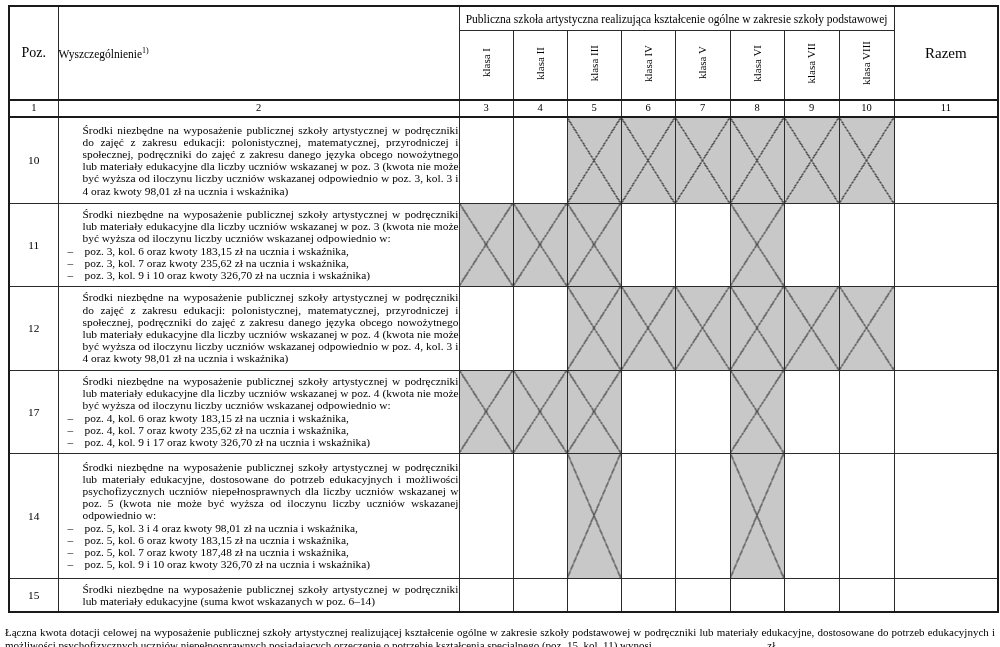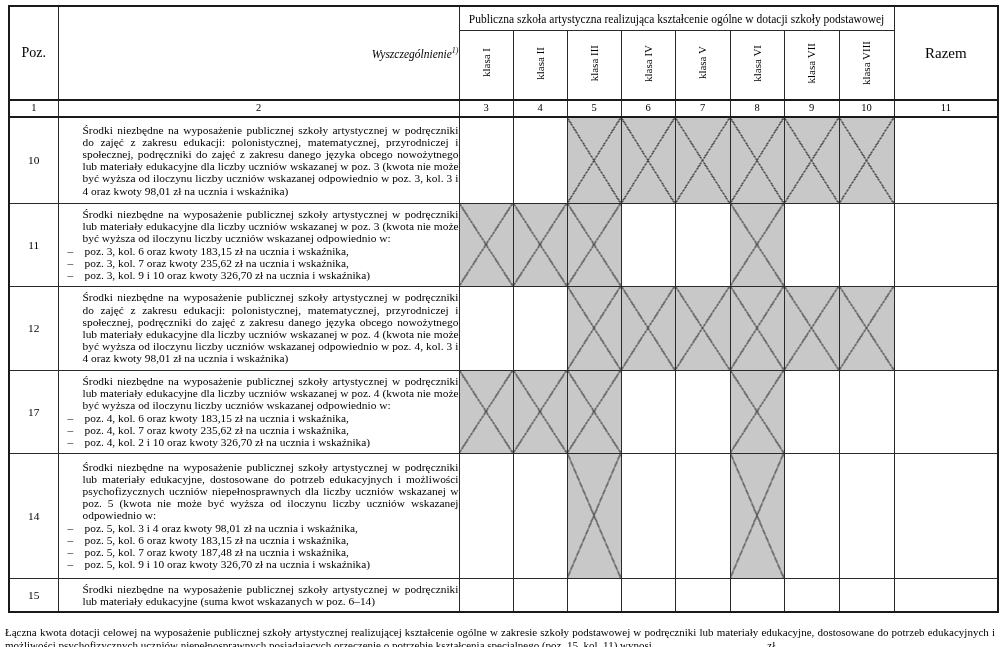--- a/index.html
+++ b/index.html
@@ -22,21 +22,21 @@
   table.grant th, table.grant td {
     border: 1px solid #2a2a2a;
     padding: 0;
     font-weight: normal;
     vertical-align: middle;
     background: #ffffff;
   }
 
   
   th.poz-h { font-size: 14px; text-align: center; }
-  th.spec-h { font-size: 11.5px; text-align: right; font-style: italic; }
+  th.spec-h { font-size: 11.5px; text-align: left; }
   th.spec-h sup { font-size: 8px; }
   th.group-h {
     font-size: 11.5px; text-align: center;
     height: 23px; padding: 2px 4px;
   }
   tr.klasa-row th { height: 68px; text-align: center; vertical-align: middle; }
   .rot {
     display: inline-block;
     writing-mode: vertical-rl;
     transform: rotate(180deg);
@@ -118,21 +118,21 @@
         <col style="width:54px">
         <col style="width:55px">
         <col style="width:55px">
       <col style="width:104px">
     </colgroup>
 
     <thead>
       <tr>
         <th class="poz-h" rowspan="2">Poz.</th>
         <th class="spec-h" rowspan="2"><span>Wyszczególnienie</span><sup>1)</sup></th>
-        <th class="group-h" colspan="8">Publiczna szkoła artystyczna realizująca kształcenie ogólne w dotacji szkoły podstawowej</th>
+        <th class="group-h" colspan="8">Publiczna szkoła artystyczna realizująca kształcenie ogólne w zakresie szkoły podstawowej</th>
         <th class="razem-h" rowspan="2">Razem</th>
       </tr>
       <tr class="klasa-row">
         <th><span class="rot">klasa I</span></th>
         <th><span class="rot">klasa II</span></th>
         <th><span class="rot">klasa III</span></th>
         <th><span class="rot">klasa IV</span></th>
         <th><span class="rot">klasa V</span></th>
         <th><span class="rot">klasa VI</span></th>
         <th><span class="rot">klasa VII</span></th>
@@ -221,21 +221,21 @@
           <div class="bullet">
               <span class="dash">–</span>
               <span class="btext">poz. 4, kol. 6 oraz kwoty 183,15 zł na ucznia i wskaźnika,</span>
             </div>
           <div class="bullet">
               <span class="dash">–</span>
               <span class="btext">poz. 4, kol. 7 oraz kwoty 235,62 zł na ucznia i wskaźnika,</span>
             </div>
           <div class="bullet">
               <span class="dash">–</span>
-              <span class="btext">poz. 4, kol. 2 i 10 oraz kwoty 326,70 zł na ucznia i wskaźnika)</span>
+              <span class="btext">poz. 4, kol. 9 i 17 oraz kwoty 326,70 zł na ucznia i wskaźnika)</span>
             </div>
         </td>
         <td class="cell hatched"></td>
         <td class="cell hatched"></td>
         <td class="cell hatched"></td>
         <td class="cell"></td>
         <td class="cell"></td>
         <td class="cell hatched"></td>
         <td class="cell"></td>
         <td class="cell"></td>

